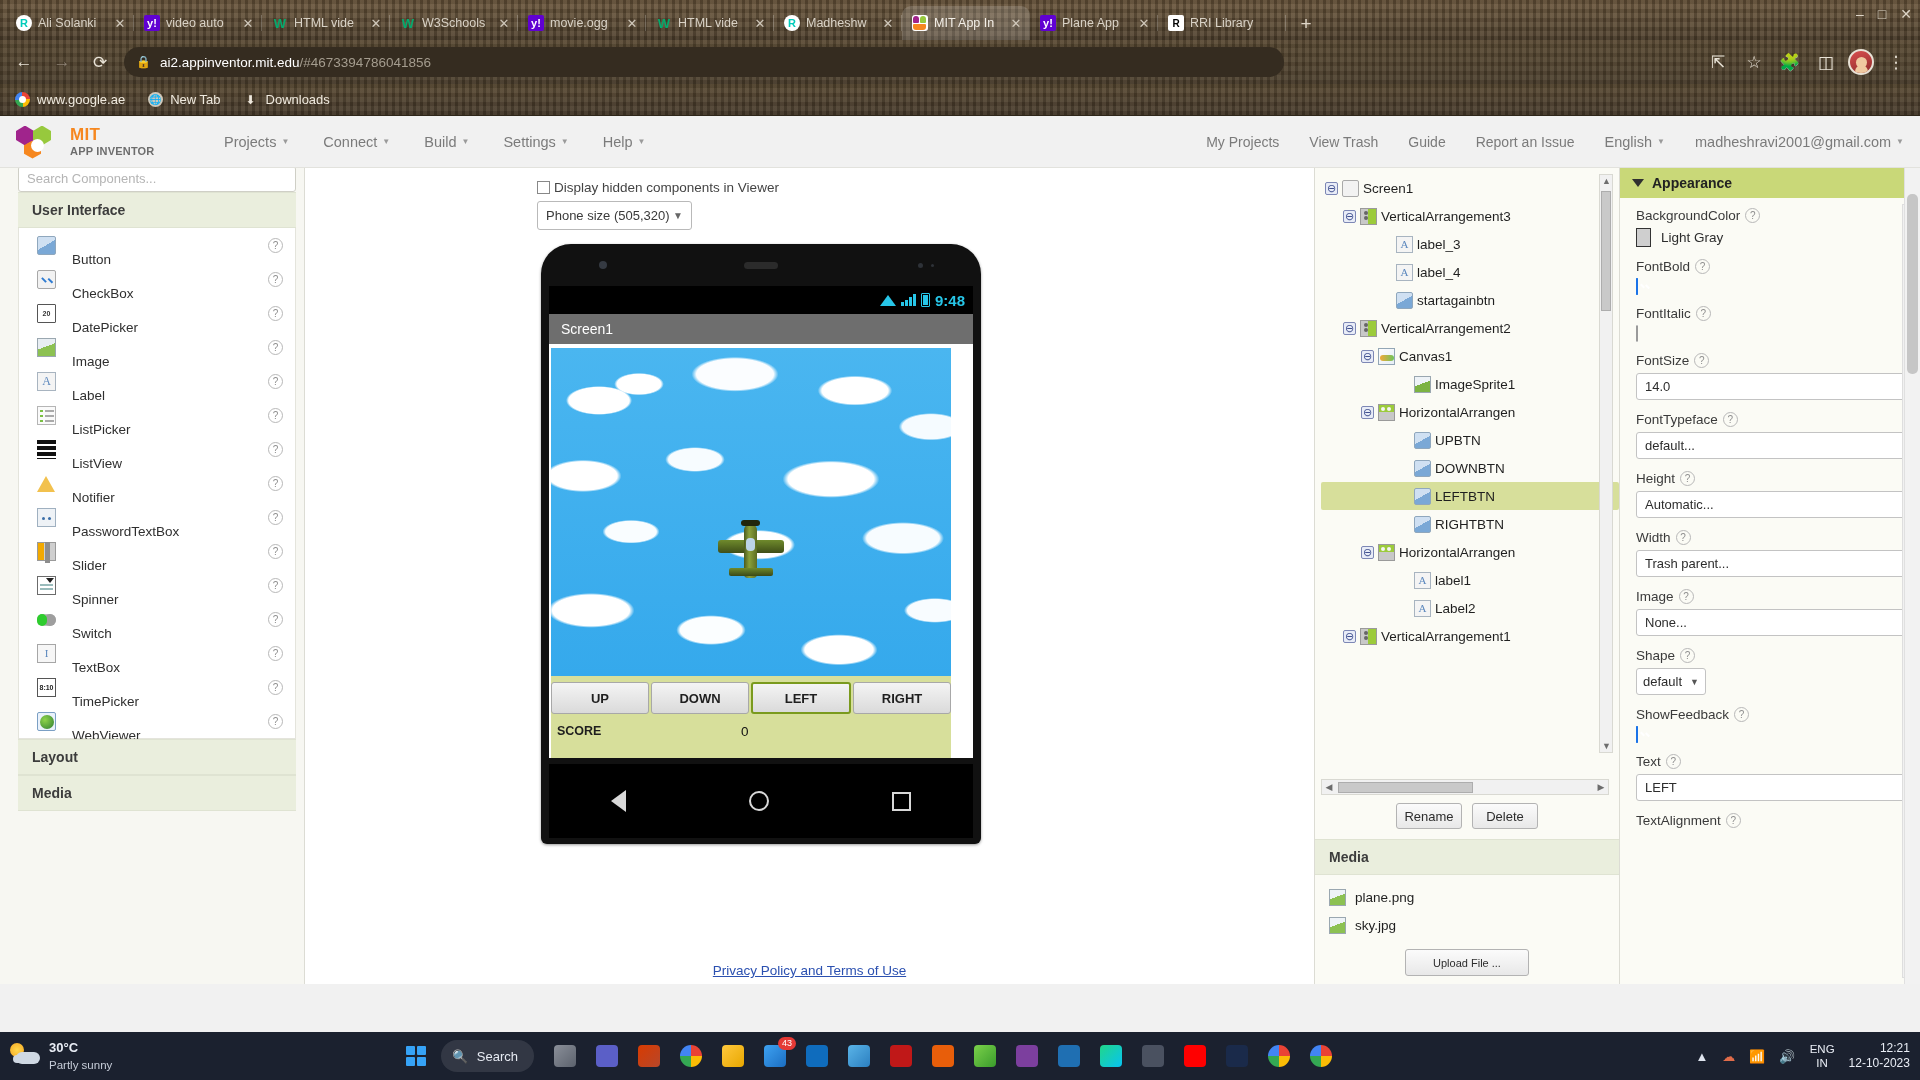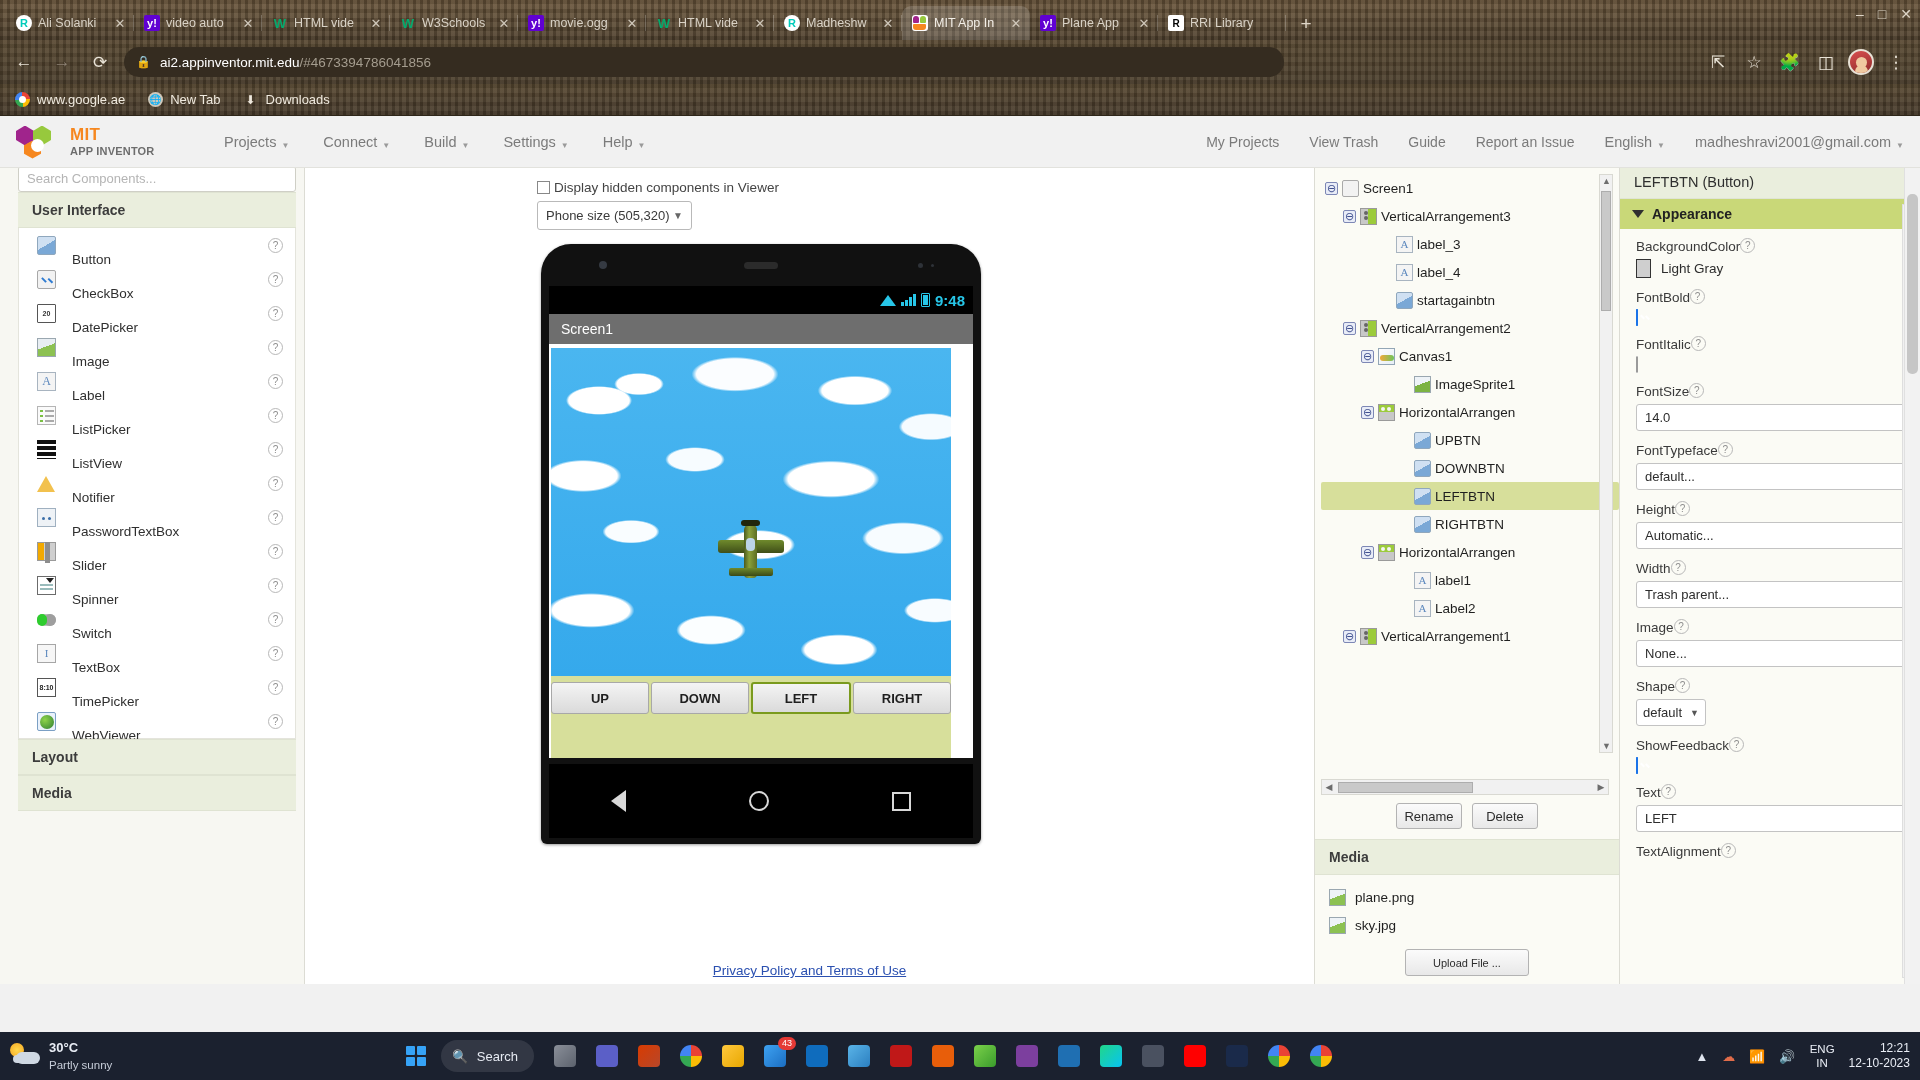--- a/index.html
+++ b/index.html
@@ -181,21 +181,21 @@
   .lm2 { width: 18px; height: 20px; background: #97c93d; left: 17px; top: 0;
          clip-path: polygon(50% 0,100% 27%,100% 73%,50% 100%,0 73%,0 27%); }
   .lm3 { width: 17px; height: 18px; background: #f6871f; left: 8px; top: 15px;
          clip-path: polygon(50% 0,100% 27%,100% 73%,50% 100%,0 73%,0 27%); }
   .lm4 { width: 13px; height: 13px; background: #fff; border-radius: 50%; left: 15px; top: 13px; }
   .logo-text { line-height: 1.05; }
   .logo-text .l1 { color: #f6871f; font-weight: 700; font-size: 17px; letter-spacing: .3px;}
   .logo-text .l2 { color: #6d6d6d; font-weight: 700; font-size: 11px; letter-spacing: .2px;}
 
   .ai2-menu { display: flex; align-items: center; gap: 34px; margin-left: 18px; }
-  .ai2-menu-item { color: #7b7b7b; font-size: 14.5px; display: flex; align-items: flex-end; gap: 5px; }
+  .ai2-menu-item { color: #7b7b7b; font-size: 14.5px; display: flex; align-items: center; gap: 5px; }
   .caret { font-size: 8px; color: #9a9a9a; }
   .ai2-header-right { display: flex; align-items: center; gap: 30px; margin-left: auto; }
   .ai2-link { color: #7b7b7b; font-size: 14px; }
 
   .ai2-body {
     position: absolute;
     top: 52px; left: 0; right: 0; bottom: 0;
     display: flex;
   }
 
@@ -526,21 +526,21 @@
     background: #eaeedd; font-size: 14.5px; color: #2f2f2f;
     padding: 6px 14px 8px; border-bottom: 1px solid #e0e4d4;
   }
   .prop-section {
     background: #c9d878; font-weight: bold; font-size: 14px; color: #222;
     padding: 7px 12px; display: flex; align-items: center; gap: 8px;
   }
   .tri-down { width:0;height:0;border-left:6px solid transparent;border-right:6px solid transparent;
     border-top:8px solid #2f2f2f; }
   .prop-body { padding: 10px 14px 0 16px; }
-  .prop-label { font-size: 13.5px; color: #3a3a3a; margin-bottom: 5px; display: flex; align-items: center; }
+  .prop-label { font-size: 13.5px; color: #3a3a3a; margin-bottom: 5px; display: flex; align-items: flex-end; gap: 5px; }
   .prop-label .help-q { margin-top: -3px; }
   .prop-group { margin-bottom: 12px; }
   .color-row { display: flex; align-items: center; gap: 10px; margin-bottom: 2px; }
   .color-swatch { width: 15px; height: 19px; border: 1px solid #333; background: #cfcfcf; }
   .color-name { font-size: 13.5px; color: #2d2d2d; }
   .prop-check {
     width: 15px; height: 15px; border: 1px solid #9a9a9a; background: #fff; border-radius: 2px;
     position: relative;
   }
   .prop-check.on { background: #1a73e8; border-color: #1a73e8; }
@@ -904,20 +904,24 @@
                     <span class="cockpit"></span>
                     <span class="prop"></span>
                   </div>
                 </div>
                 <div class="btn-row">
                   <div class="app-btn">UP</div>
                   <div class="app-btn">DOWN</div>
                   <div class="app-btn selected">LEFT</div>
                   <div class="app-btn">RIGHT</div>
                 </div>
+                <div class="score-row">
+                  <div class="score-label">SCORE</div>
+                  <div class="score-value">0</div>
+                </div>
               </div>
             </div>
           </div>
           <div class="phone-navbar">
             <span class="nav-back"></span>
             <span class="nav-home"></span>
             <span class="nav-recent"></span>
           </div>
         </div>
 
@@ -1036,21 +1040,20 @@
             <span class="mi-ico"></span>
             <span>sky.jpg</span>
           </div>
         </div>
         <div class="upload-row">
           <div class="upload-btn">Upload File ...</div>
         </div>
       </div>
 
       <div class="panel-properties">
-        <div class="prop-title">LEFTBTN (Button)</div>
         <div class="prop-section">
           <span class="tri-down"></span>
           <span>Appearance</span>
         </div>
         <div class="prop-body">
 
           <div class="prop-group">
             <div class="prop-label">
               <span>BackgroundColor</span>
               <span class="help-q">?</span>

